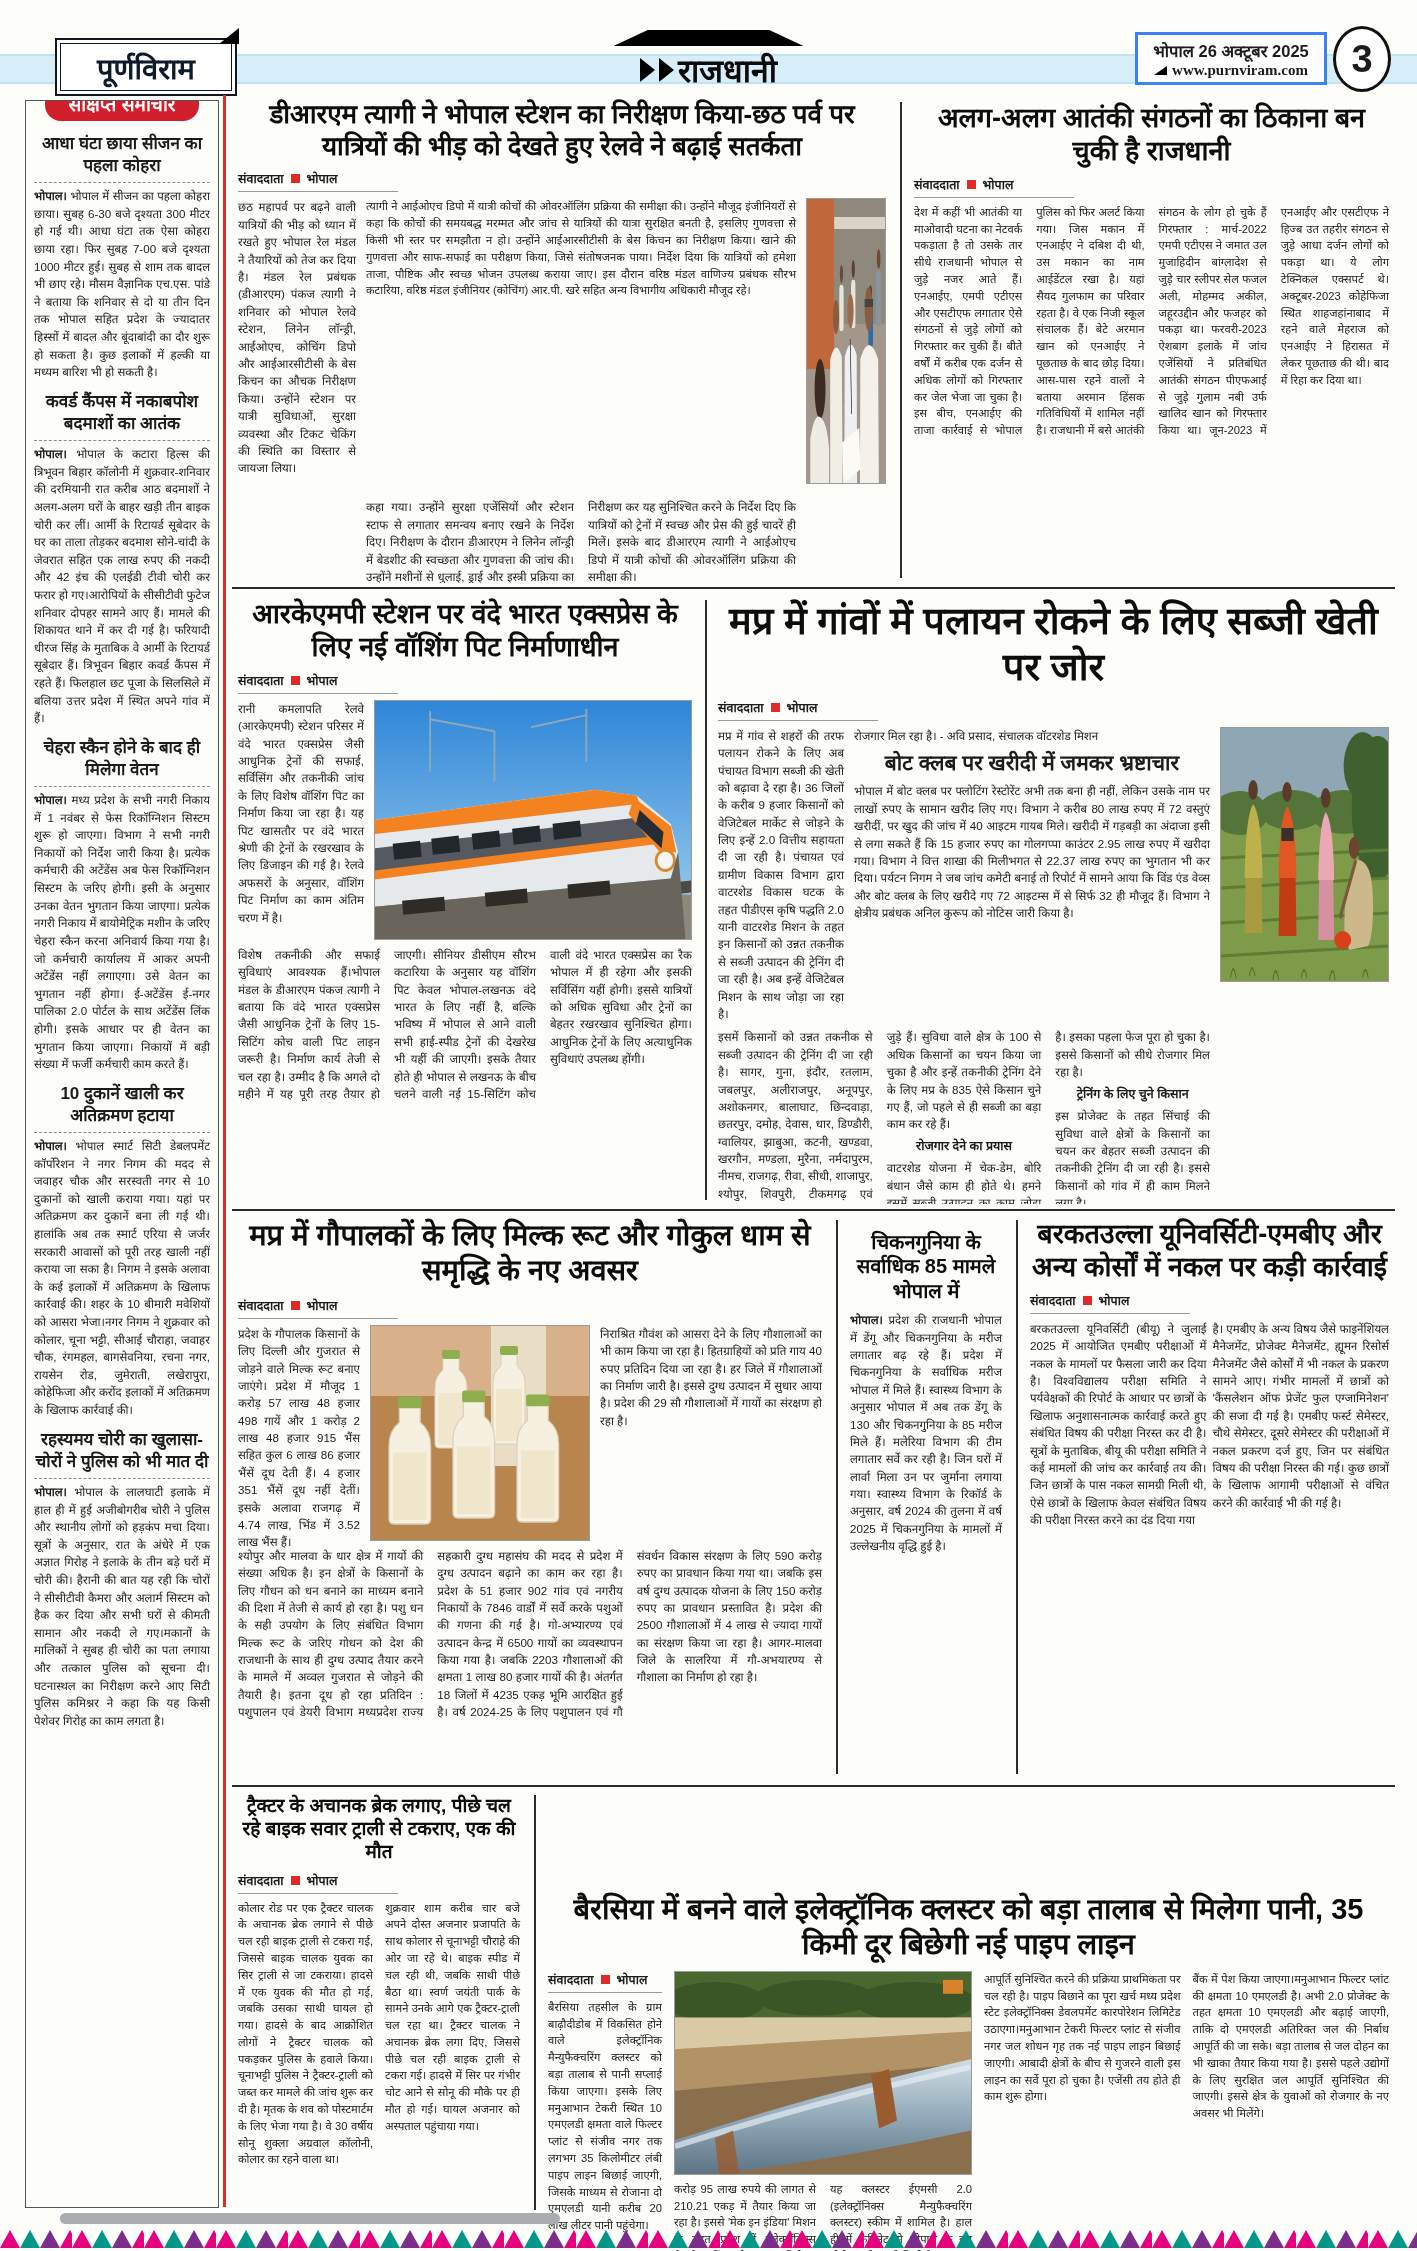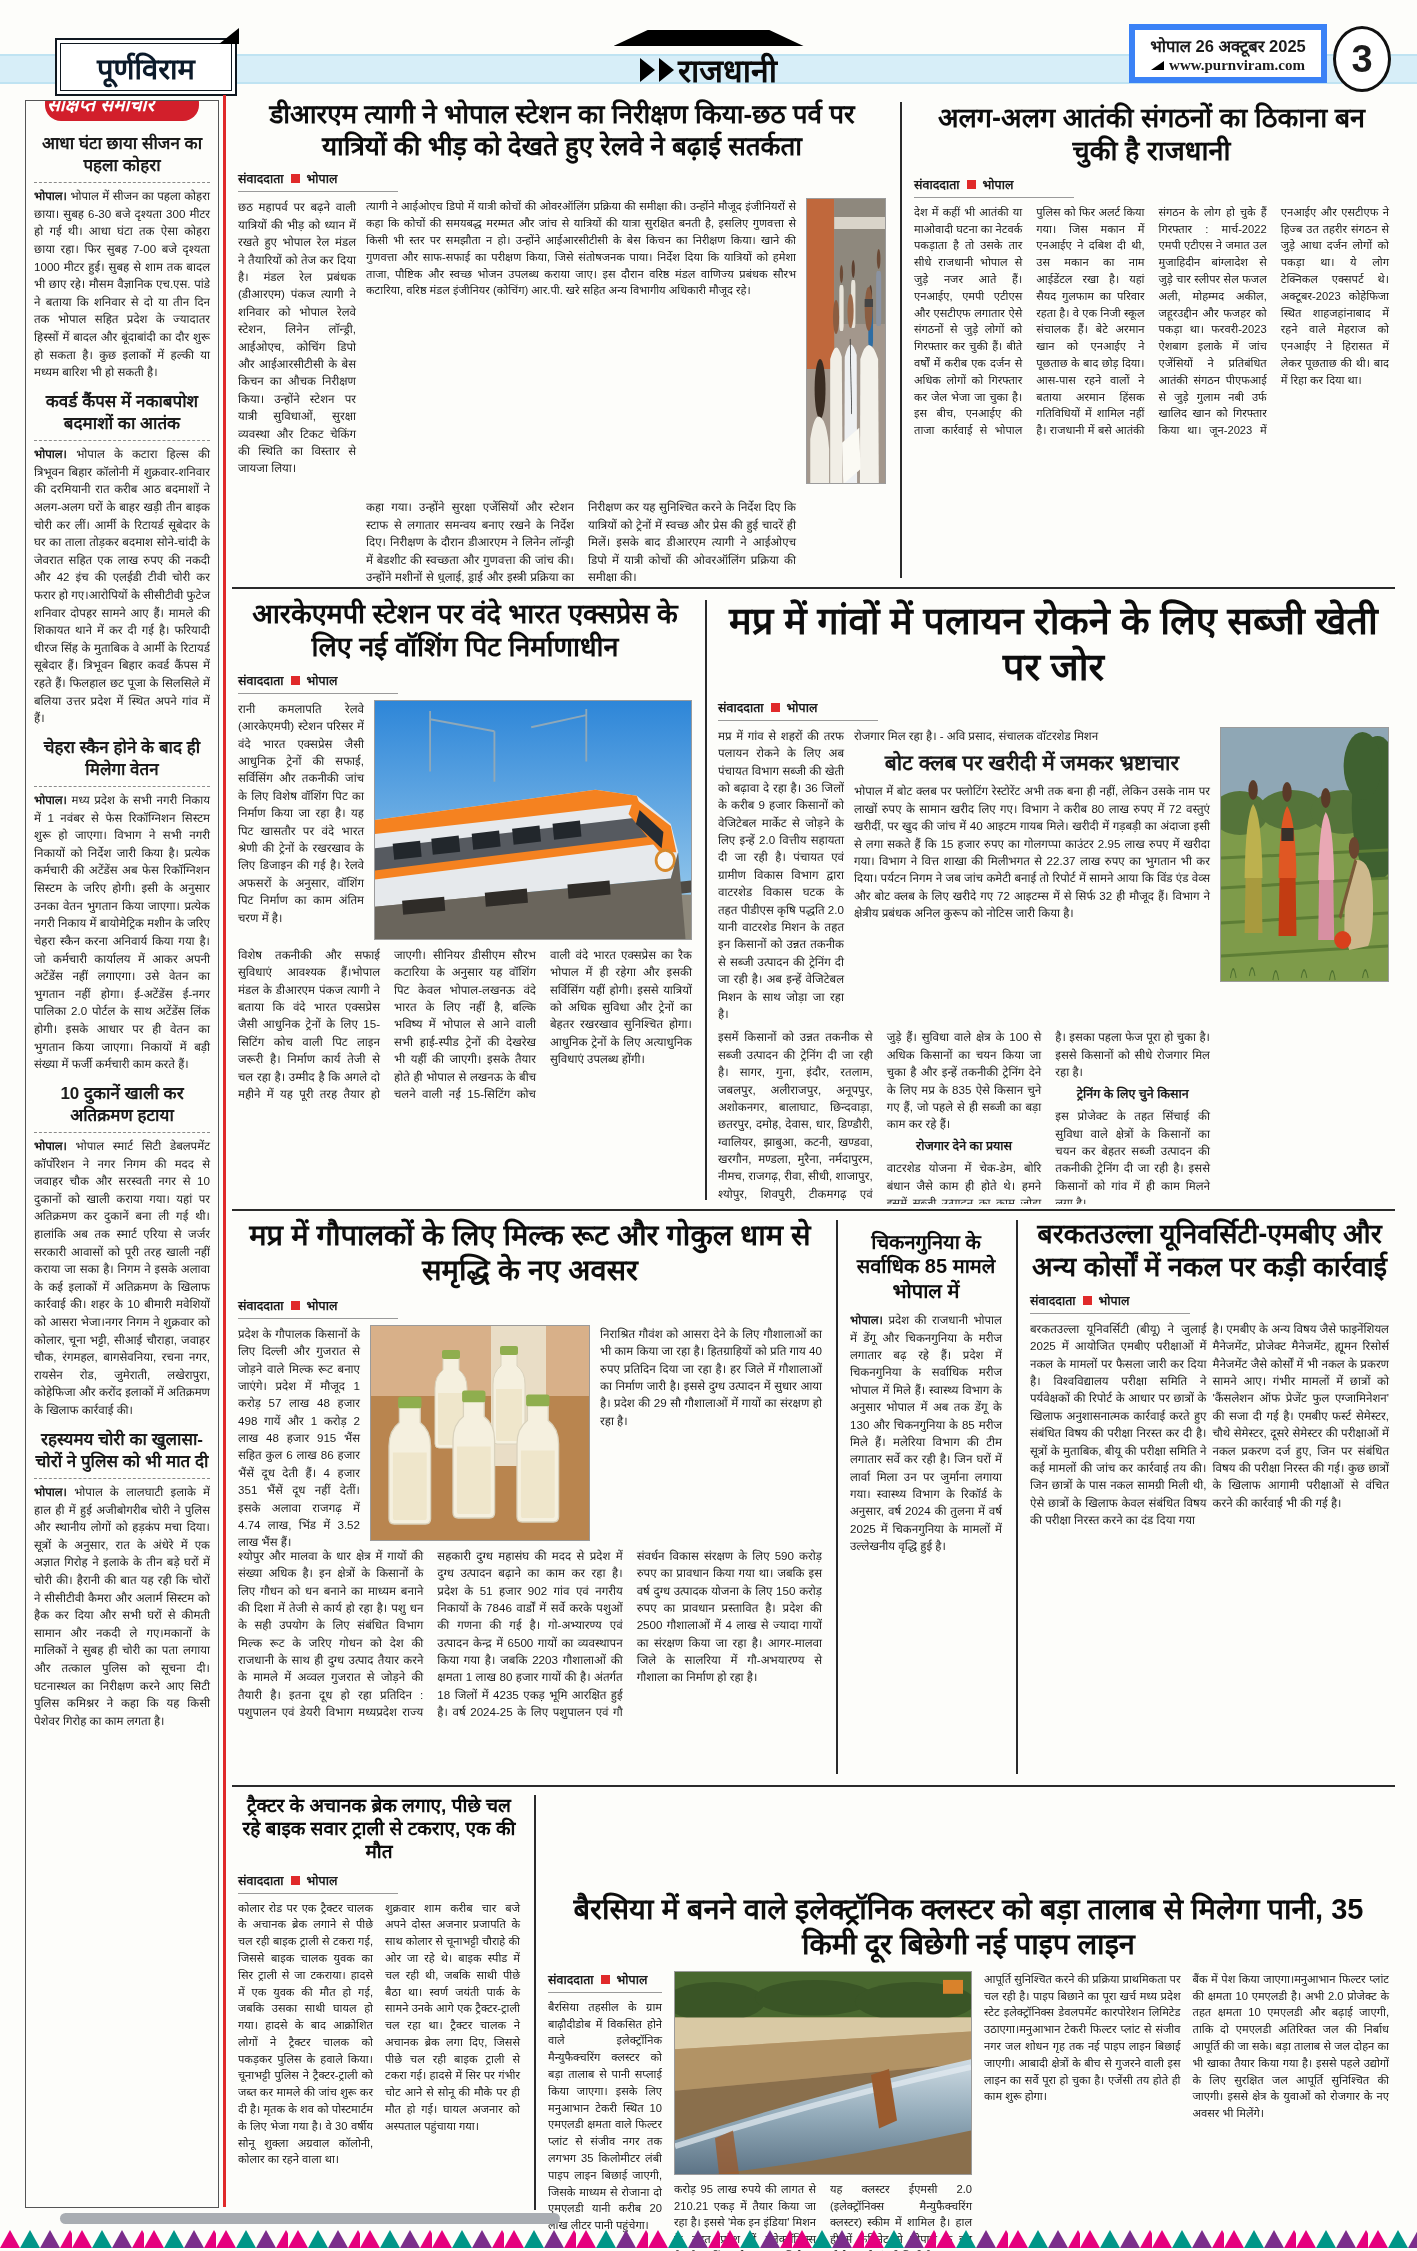--- a/index.html
+++ b/index.html
@@ -11,37 +11,37 @@
   .masthead{position:absolute;left:55px;top:38px;width:178px;height:54px;background:#fff;
         border:2px solid #101820;box-shadow:inset 0 0 0 3px #fff,inset 0 0 0 4px #101820;
         display:flex;align-items:center;justify-content:center;font-size:29px;font-weight:bold;color:#0c1a2a;}
   .masthead::after{content:"";position:absolute;right:-4px;top:-12px;width:0;height:0;
         border-left:20px solid transparent;border-bottom:16px solid #000;}
   .section-wrap{position:absolute;left:50%;top:30px;transform:translateX(-50%);text-align:center;}
   .trap{width:190px;height:16px;background:#000;clip-path:polygon(0 100%,18% 0,82% 0,100% 100%);margin:0 auto 2px;}
   .section-line{display:flex;align-items:center;justify-content:center;gap:4px;}
   .chev{width:0;height:0;border-top:12px solid transparent;border-bottom:12px solid transparent;border-left:15px solid #000;}
   .section-title{font-size:32px;font-weight:bold;color:#0b0b0b;}
-  .datebox{position:absolute;right:90px;top:24px;width:178px;border:6px solid #3b82f6;background:#fff;
+  .datebox{position:absolute;right:90px;top:32px;width:178px;border:3px solid #3b82f6;background:#fff;
         text-align:center;padding:4px 4px 3px;}
   .dateline{font-size:16.5px;font-weight:bold;}
   .weburl{font-size:15px;font-weight:bold;font-family:"Liberation Serif","DejaVu Serif",serif;
         display:flex;align-items:center;justify-content:center;gap:5px;}
   .weburl .tri{width:0;height:0;border-top:9px solid transparent;border-right:13px solid #000;}
   .pagenum{position:absolute;right:26px;top:26px;width:52px;height:60px;border:3px solid #111;border-radius:50%;
         background:#fff;display:flex;align-items:center;justify-content:center;font-size:38px;font-weight:bold;}
   
   .vline{position:absolute;width:1.5px;background:#2b2b2b;}
   .vline.red{width:3px;background:#e02a2a;}
   .hline{position:absolute;height:2px;background:#2b2b2b;}
   
   .briefs{position:absolute;left:25px;top:100px;width:194px;height:2108px;border:1.5px solid #555;
         padding:0 8px;box-sizing:border-box;overflow:hidden;background:#fdfdfa;}
   .badge{margin:-14px auto 12px;width:150px;background:#d21f2b;color:#fff;font-size:19px;font-weight:bold;
-        text-align:left;border-radius:16px;padding:4px 2px;position:relative;font-style:italic;}
+        text-align:center;border-radius:16px;padding:4px 2px;position:relative;}
   .brief-title{font-size:17px;font-weight:bold;text-align:center;line-height:1.3;margin:10px 0 4px;
         padding-bottom:5px;border-bottom:1px dashed #8a8a8a;}
   .brief-body{font-size:11.6px;line-height:1.52;text-align:justify;margin:0 0 6px;}
   .lead{font-weight:bold;}
   
   .art{position:absolute;overflow:hidden;box-sizing:border-box;padding:4px 6px;}
   .hl{font-weight:bold;text-align:center;color:#0d0d0d;line-height:1.22;margin:0 2px 8px;}
   .byline{font-size:12.5px;font-weight:bold;display:flex;align-items:center;margin:0 0 6px;
         border-bottom:1px solid #9a9a9a;padding-bottom:4px;width:160px;}
   .sq{width:9px;height:9px;background:#e02a2a;display:inline-block;margin:0 7px;}

